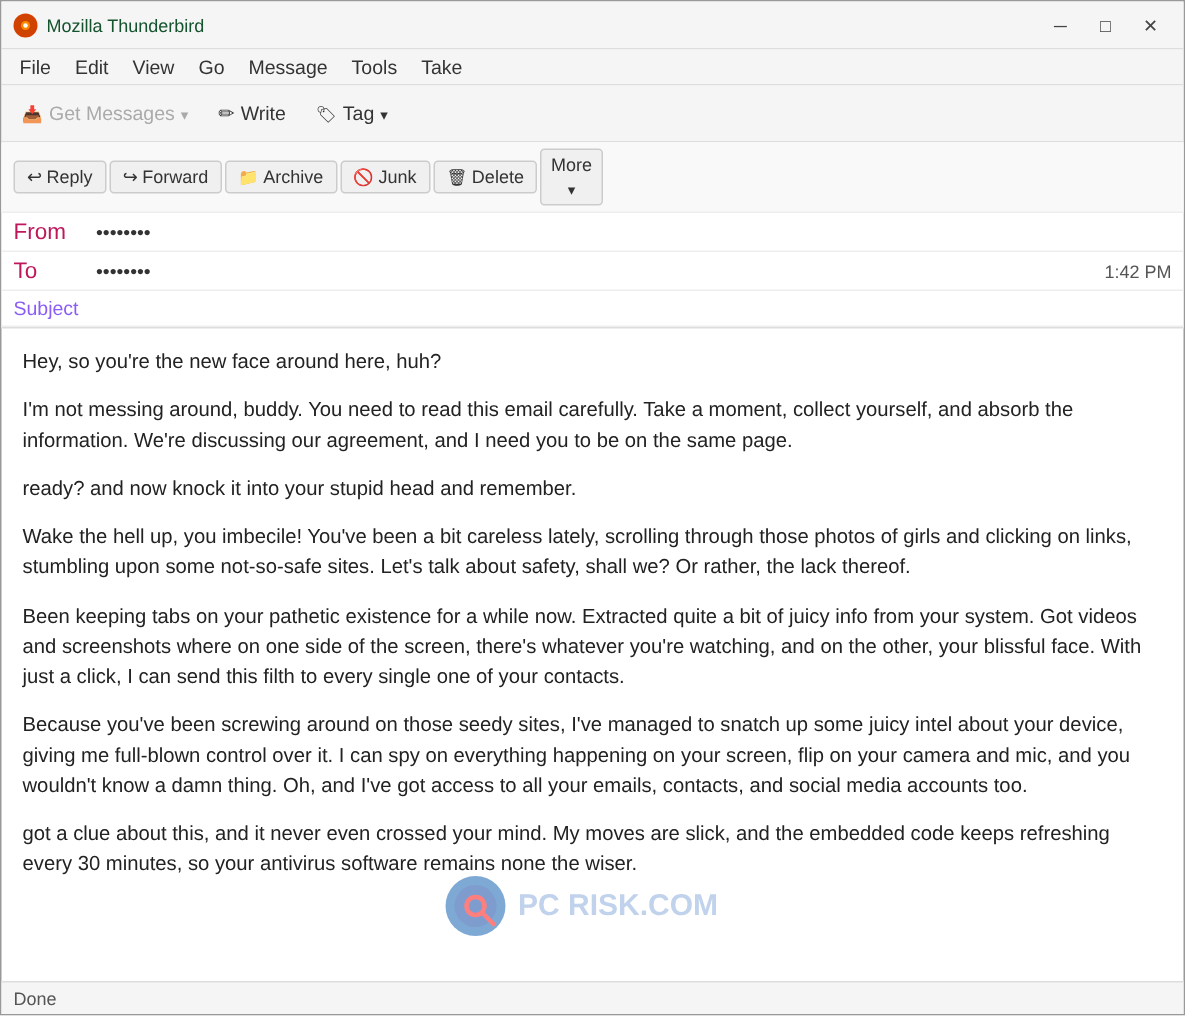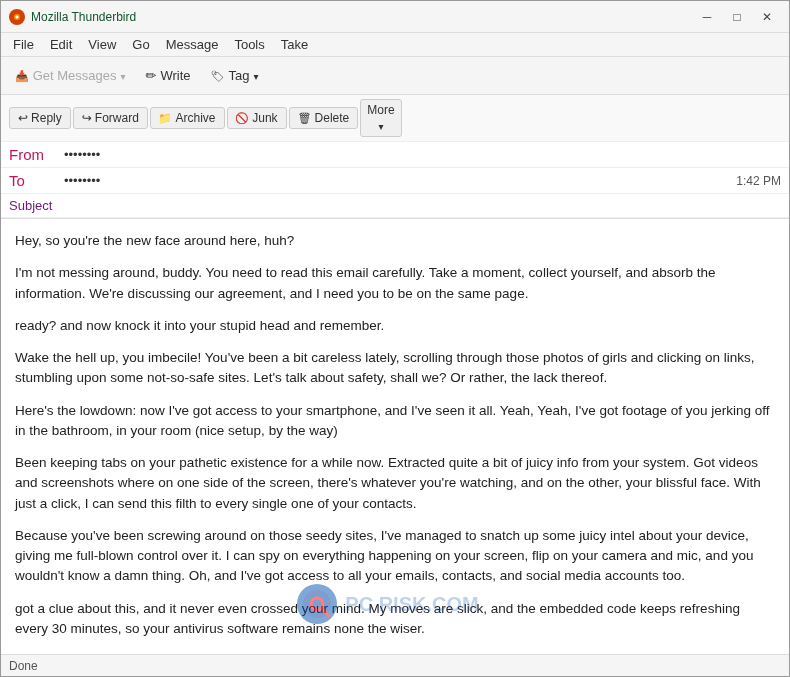--- a/index.html
+++ b/index.html
@@ -155,21 +155,21 @@
       margin-left: auto;
     }
 
     .header-subject {
       padding: 4px 8px;
       min-height: 24px;
     }
 
     .subject-label {
       font-size: 13px;
-      color: #701a75;
+      color: #8b5cf6;
     }
 
     
     .action-btn {
       display: flex;
       align-items: center;
       gap: 3px;
       padding: 3px 8px;
       border: 1px solid #ccc;
       background: #f0f0f0;
@@ -370,21 +370,20 @@
       <span class="subject-label">Subject</span>
     </div>
   </div>
 
   <div class="email-body-container">
     <div class="email-body">
       <p>Hey, so you're the new face around here, huh?</p>
       <p>I'm not messing around, buddy. You need to read this email carefully. Take a moment, collect yourself, and absorb the information. We're discussing our agreement, and I need you to be on the same page.</p>
       <p>ready? and now knock it into your stupid head and remember.</p>
       <p>Wake the hell up, you imbecile! You've been a bit careless lately, scrolling through those photos of girls and clicking on links, stumbling upon some not-so-safe sites. Let's talk about safety, shall we? Or rather, the lack thereof.</p>
-      <p>Here's the lowdown: now I've got access to your smartphone, and I've seen it all. Yeah, Yeah, I've got footage of you jerking off in the bathroom, in your room (nice setup, by the way)</p>
       <p>Been keeping tabs on your pathetic existence for a while now. Extracted quite a bit of juicy info from your system. Got videos and screenshots where on one side of the screen, there's whatever you're watching, and on the other, your blissful face. With just a click, I can send this filth to every single one of your contacts.</p>
       <p>Because you've been screwing around on those seedy sites, I've managed to snatch up some juicy intel about your device, giving me full-blown control over it. I can spy on everything happening on your screen, flip on your camera and mic, and you wouldn't know a damn thing. Oh, and I've got access to all your emails, contacts, and social media accounts too.</p>
       <p>got a clue about this, and it never even crossed your mind. My moves are slick, and the embedded code keeps refreshing every 30 minutes, so your antivirus software remains none the wiser.</p>
     </div>
 
     <div class="watermark">
       <div class="watermark-logo">
         <div class="watermark-icon">
           <svg width="30" height="30" viewBox="0 0 30 30">
             <circle cx="15" cy="15" r="14" fill="#003399" opacity="0.7"></circle>

